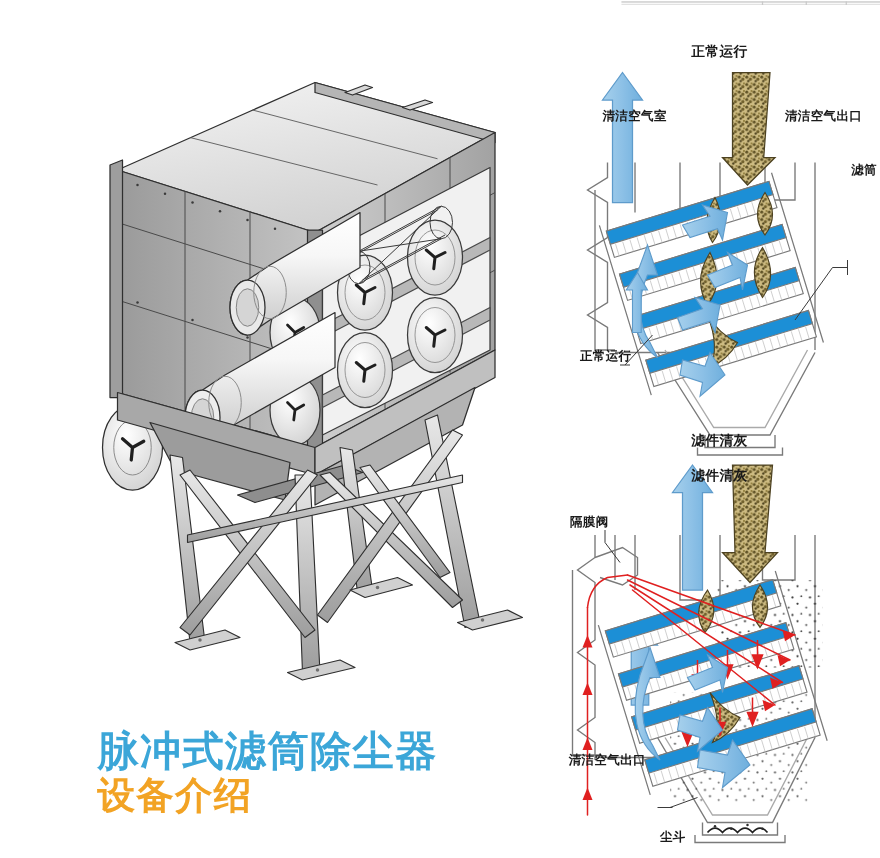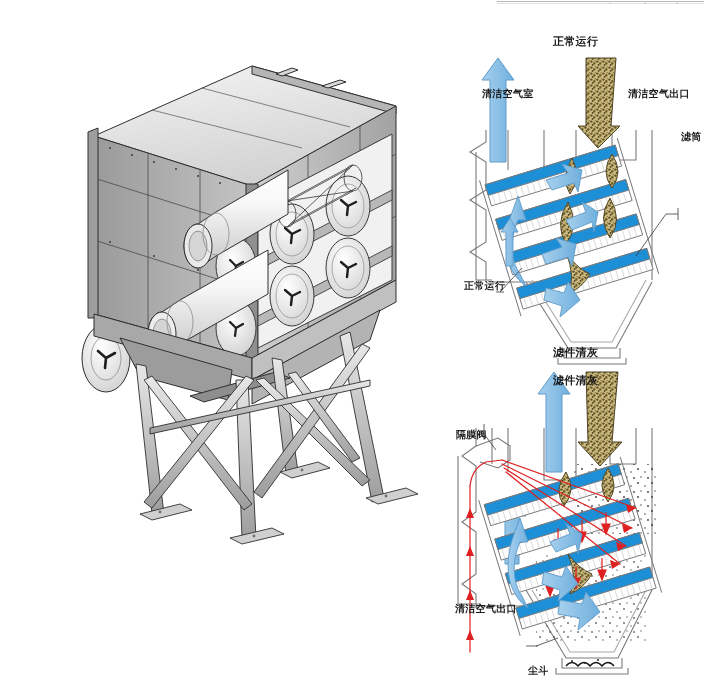--- a/index.html
+++ b/index.html
@@ -461,18 +461,22 @@
     <g stroke="#3a3a3a" stroke-width="0.8" fill="none">
 
       <path d="M44,56 L44,66 L56,82"></path>
 
       <path d="M96,278 L118,270"></path>
       <path d="M86,278 L98,278"></path>
     </g>
   </svg>
 
   <div class="lbl lbl-hd" style="left:553px;top:375px;">滤件清灰</div>
-  <div class="lbl" style="left:456px;top:430px;text-align:right;">隔膜阀</div>
+  <div class="lbl" style="left:456px;top:414px;text-align:right;">隔膜阀</div>
   <div class="lbl" style="left:455px;top:604px;">清洁空气出口</div>
   <div class="lbl" style="left:528px;top:666px;">尘斗</div>
 
+  <div class="abs" id="title-block">
+    <div class="title-main" style="color:#3BA6D8;">脉冲式滤筒除尘器</div>
+    <div class="title-sub" style="color:#F2A324;">设备介绍</div>
+  </div>
 
 </div>
 
 </body></html>

